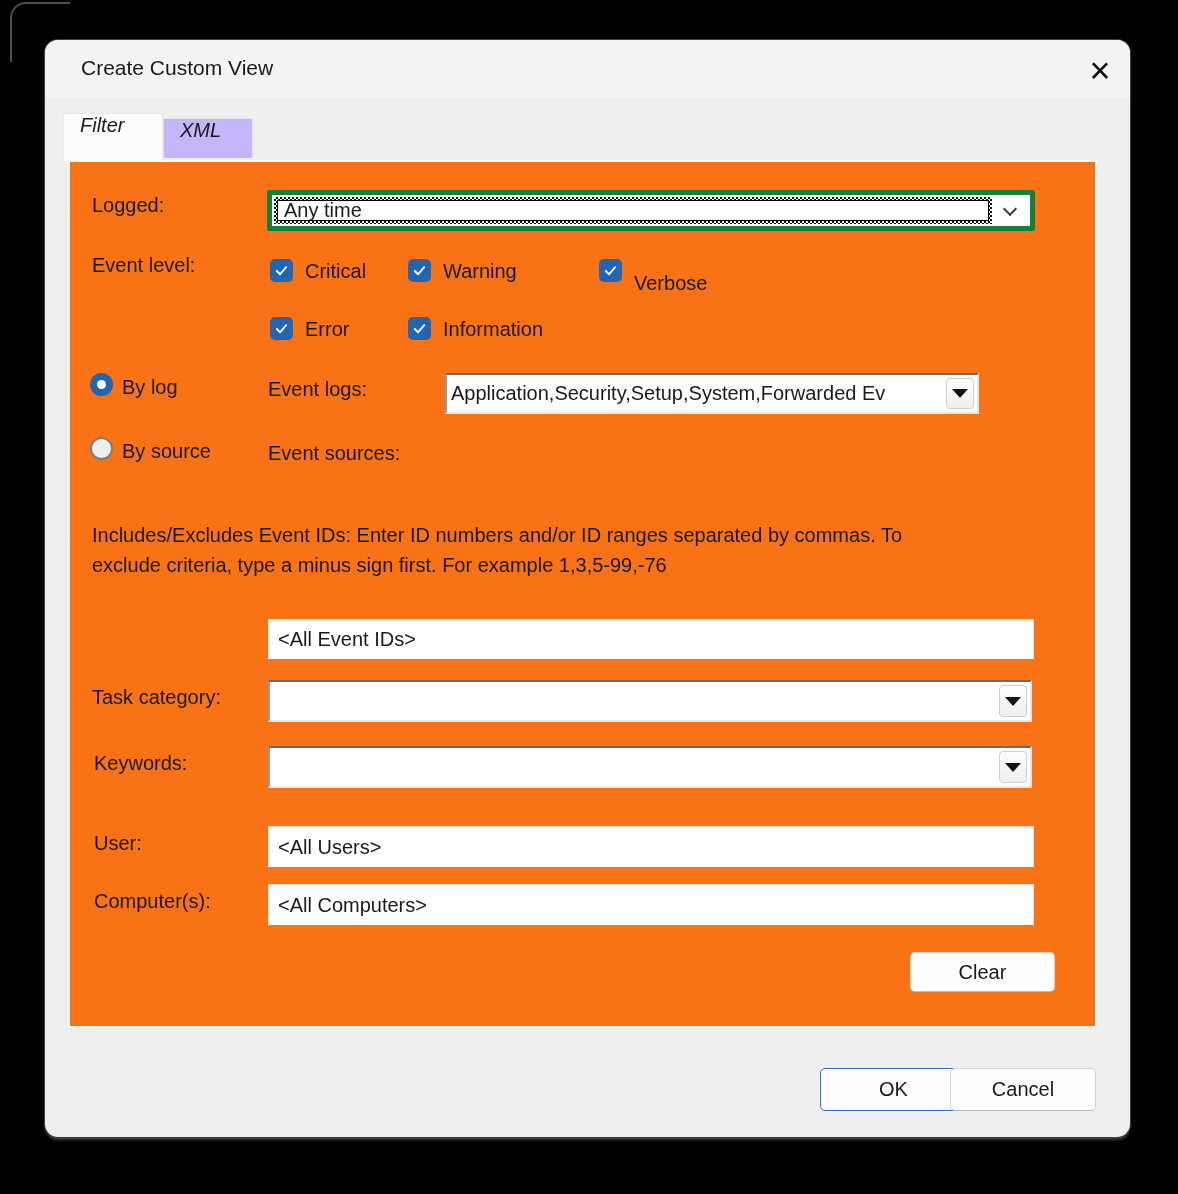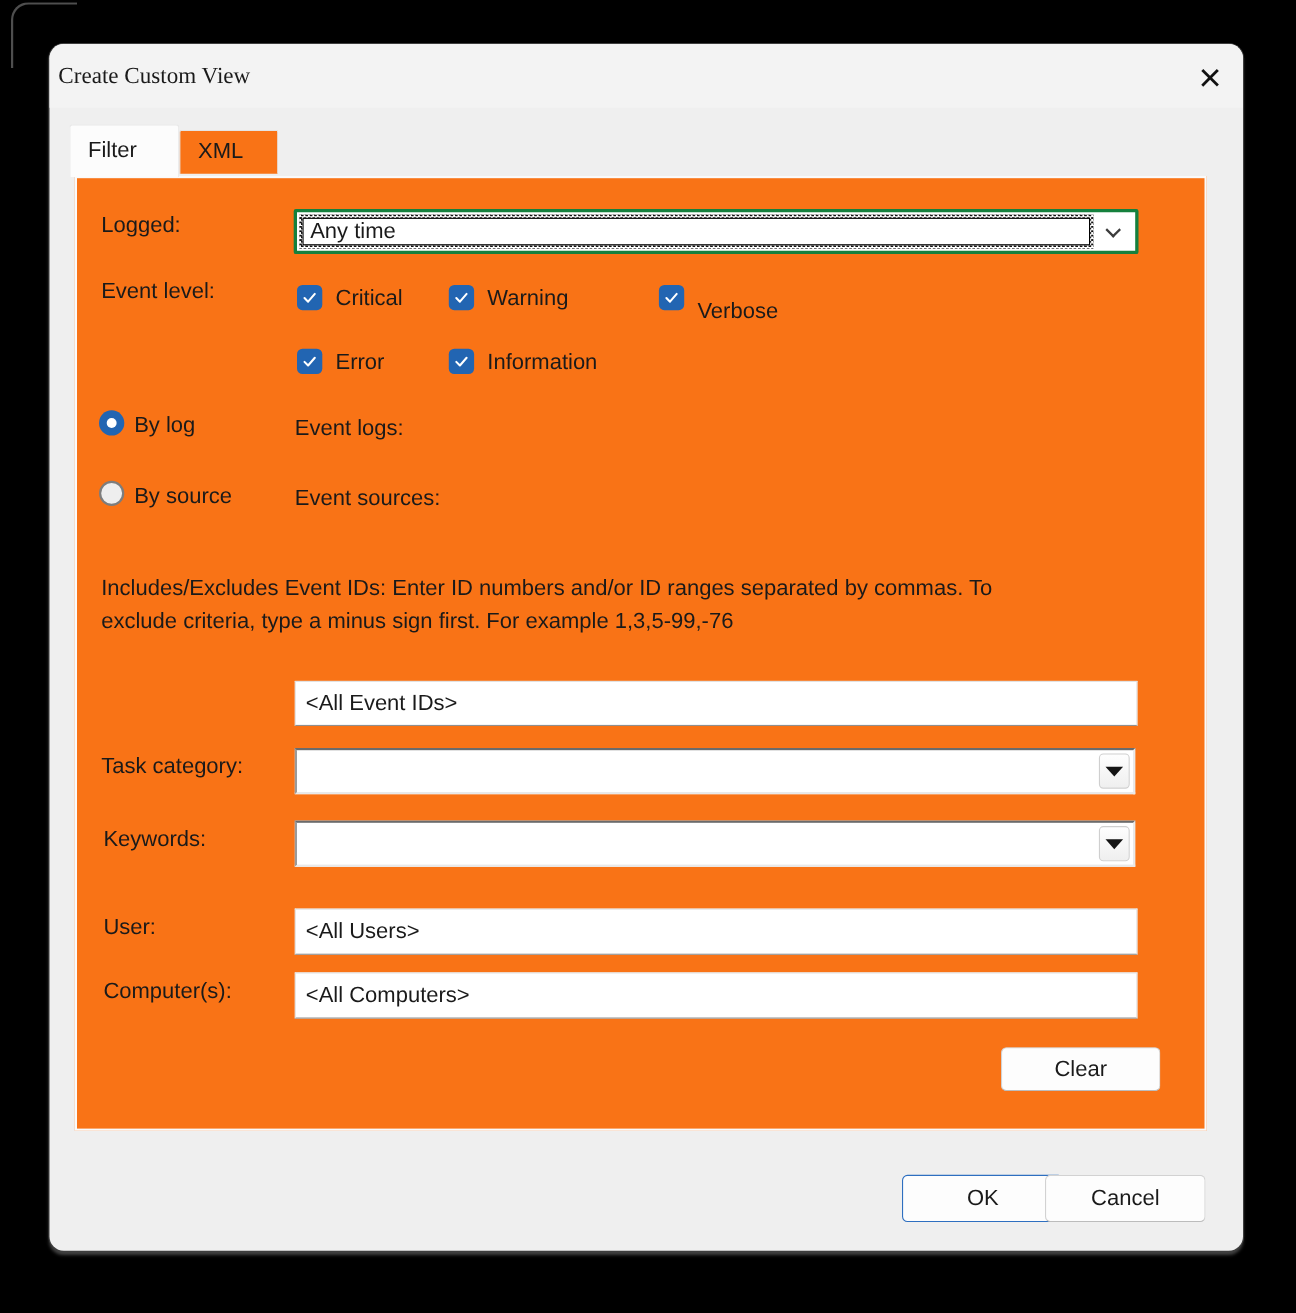--- a/index.html
+++ b/index.html
@@ -11,40 +11,40 @@
   .parent-corner { left:10px; top:2px; width:60px; height:60px;
     border-left:2px solid #4e4e4e; border-top:2px solid #4e4e4e;
     border-top-left-radius:16px; }
 
   
   .dialog { left:45px; top:40px; width:1085px; height:1097px;
     background:#efefef; border-radius:13px;
     box-shadow:0 0 0 1px #3e3e3e, 0 3px 3px rgba(120,120,120,.55); }
   .titlebar { left:0; top:0; width:100%; height:58px; background:#f3f3f3;
     border-radius:13px 13px 0 0; }
-  .title { left:8px; top:16px; font-size:21px;font-family:Liberation Serif, serif; }
+  .title { left:36px; top:16px; font-size:21px; }
   .close-btn { left:1030px; top:10px; width:50px; height:42px; display:flex;
     align-items:center; justify-content:center; font-size:36px; font-weight:300;
     color:#111; cursor:default; }
 
   
-  .tab { display:flex; align-items:center; padding-left:16px; font-size:20px; }
+  .tab { display:flex; padding-left:16px; font-size:20px;font-style:italic; }
   .tab-active { left:18px; top:73px; width:100px; height:48px; background:#fcfcfc;
     border:1px solid #e9e9e9; border-bottom:none; border-radius:3px 3px 0 0; z-index:3; }
-  .tab-idle { left:118px; top:78px; width:90px; height:40px; background:#f97316;
+  .tab-idle { left:118px; top:78px; width:90px; height:40px; background:#c4b5fd;
     border:1px solid #e4e4e4; border-bottom:none; border-radius:2px 2px 0 0; z-index:1; }
 
   
   .panel { left:23px; top:120px; width:1029px; height:868px; background:#f97316;
     border:2px solid #fafafa; z-index:2; }
 
   .lbl { font-size:20px; line-height:26px; white-space:nowrap; }
 
   
-  .combo11 { background:#fff; border:3px solid #15803d; border-radius:2px; }
+  .combo11 { background:#fff; border:5px solid #15803d; border-radius:2px; }
   .combo11 .focus-wrap { position:absolute; left:2px; top:2px; bottom:2px; right:38px;
     background:repeating-conic-gradient(#111 0% 25%, #fff 0% 50%);
     background-size:4px 4px; padding:3px; }
   .combo11 .focus-inner { width:100%; height:100%; background:#fff;
     border:1px solid #000; display:flex; align-items:center; padding-left:6px;
     font-size:20px; white-space:nowrap; overflow:hidden; }
   .chev { position:absolute; right:15px; top:50%; width:10px; height:10px;
     border-right:2px solid #3c3c3c; border-bottom:2px solid #3c3c3c;
     transform:translateY(-70%) rotate(45deg); }
 
@@ -143,20 +143,26 @@
         <path d="M3 8.5 L6.5 12 L13 4.5" stroke="#fff" stroke-width="2" fill="none" stroke-linecap="round" stroke-linejoin="round"></path>
         </svg>
     </div>
     <div class="abs lbl" style="left:373px; top:154px;">Information</div>
 
     <div class="abs radio radio-on" style="left:20px; top:211px;">
       <span class="dot"></span>
     </div>
     <div class="abs lbl" style="left:52px; top:212px;">By log</div>
     <div class="abs lbl" style="left:198px; top:214px;">Event logs:</div>
+    <div class="abs comboC" style="left:375px; top:211px; width:534px; height:41px;">
+      <div class="txt">Application,Security,Setup,System,Forwarded Ev</div>
+      <div class="dd-btn">
+        <span class="tri"></span>
+      </div>
+    </div>
 
     <div class="abs radio radio-off" style="left:20px; top:275px;"></div>
     <div class="abs lbl" style="left:52px; top:276px;">By source</div>
     <div class="abs lbl" style="left:198px; top:278px;">Event sources:</div>
 
     <div class="abs help" style="left:22px; top:358px; width:960px;">
       <div>Includes/Excludes Event IDs: Enter ID numbers and/or ID ranges separated by commas. To</div>
       <div>exclude criteria, type a minus sign first. For example 1,3,5-99,-76</div>
     </div>
 

